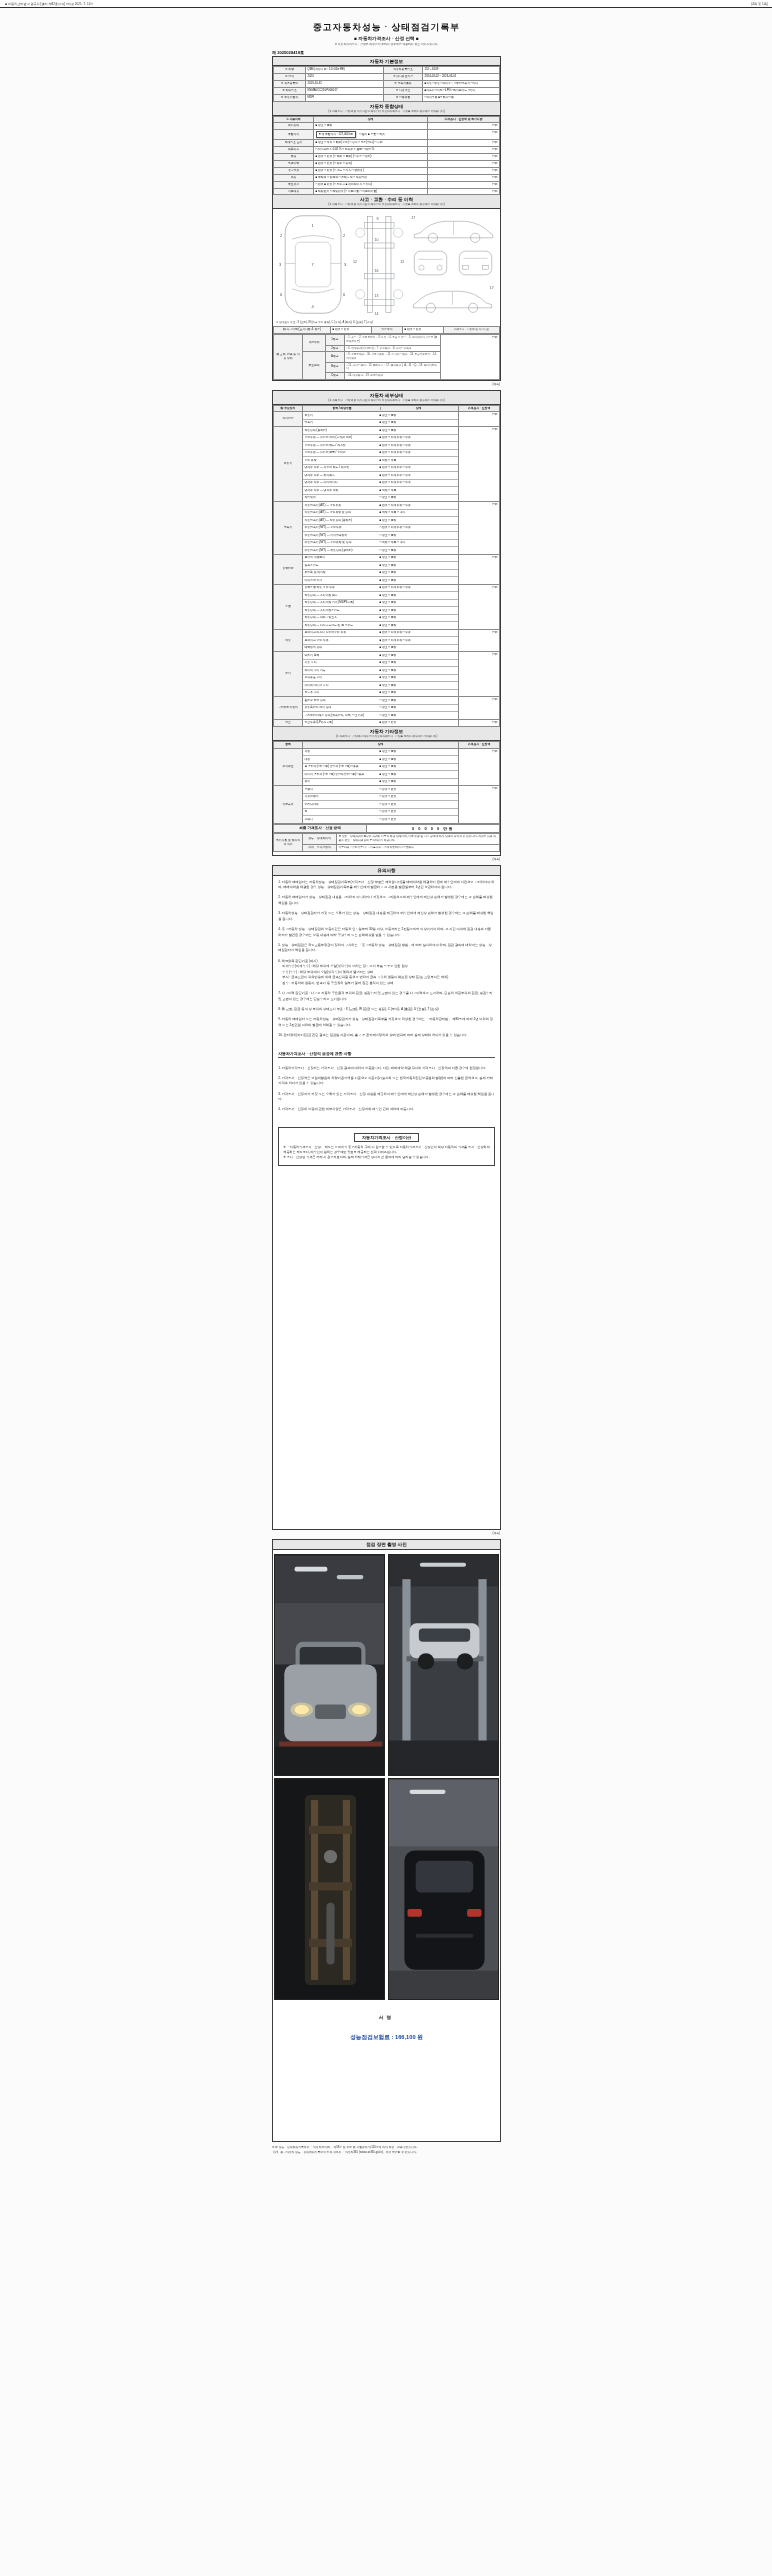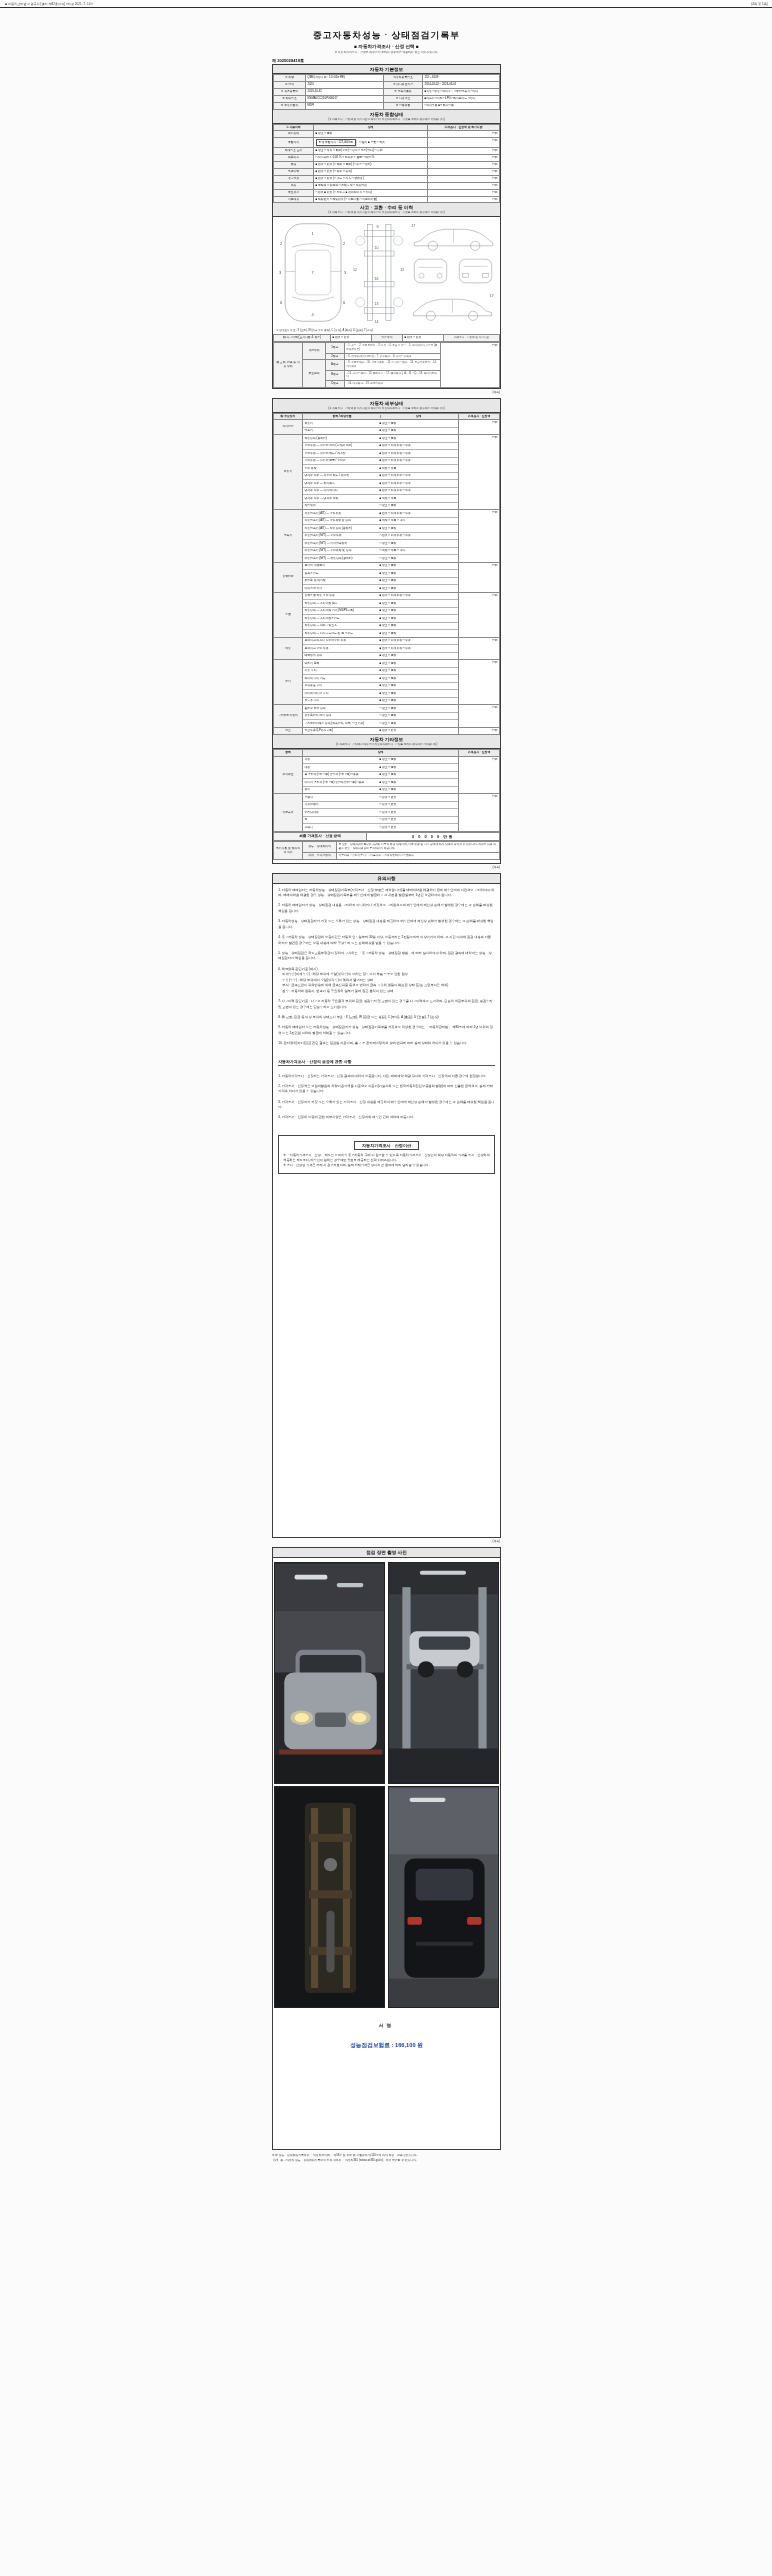--- a/index.html
+++ b/index.html
@@ -1,20 +1,20 @@
 <!DOCTYPE html>
 <html style="font-size:8.2px"><head>
 <meta charset="utf-8">
 <style>
   *{margin:0;padding:0;box-sizing:border-box}
   html,body{width:773px}
   body{min-height:2576px;background:#fbfbfc;font-family:"Liberation Sans","DejaVu Sans",sans-serif;color:#111}
   .topbar{width:100%;background:#fff;border-bottom:0.5px solid #2f2f2f;font-size:3.1px;color:#333;
           display:flex;justify-content:space-between;padding:1.5px 5.2px}
-  .doc{width:229px;margin:16px auto}
+  .doc{width:229px;margin:8px auto}
   .title-block{text-align:center;padding:6.2px 0 1px}
   .main-title{font-size:8.8px;font-weight:bold;letter-spacing:1px}
   .sub-title{font-size:4.6px;font-weight:bold;margin-top:1.5px}
   .title-note{font-size:2.8px;color:#444;margin-top:1px}
   .doc-no{font-size:4.1px;font-weight:bold;margin:3.1px 0 1px;text-align:left}
   .page{background:#fff;border:0.5px solid #3c3c3c;margin-bottom:1px}
   .p1{min-height:281px}.p2{min-height:466px}.p3{min-height:665px}.p4{min-height:603px}
   .cont{font-size:2.8px;color:#333;text-align:right;margin:0.5px 1px 4.1px}
   .sec-title{background:#e7e7e7;border-bottom:0.5px solid #3c3c3c;text-align:center;font-weight:bold;
              font-size:4.6px;padding:1.8px 0}

